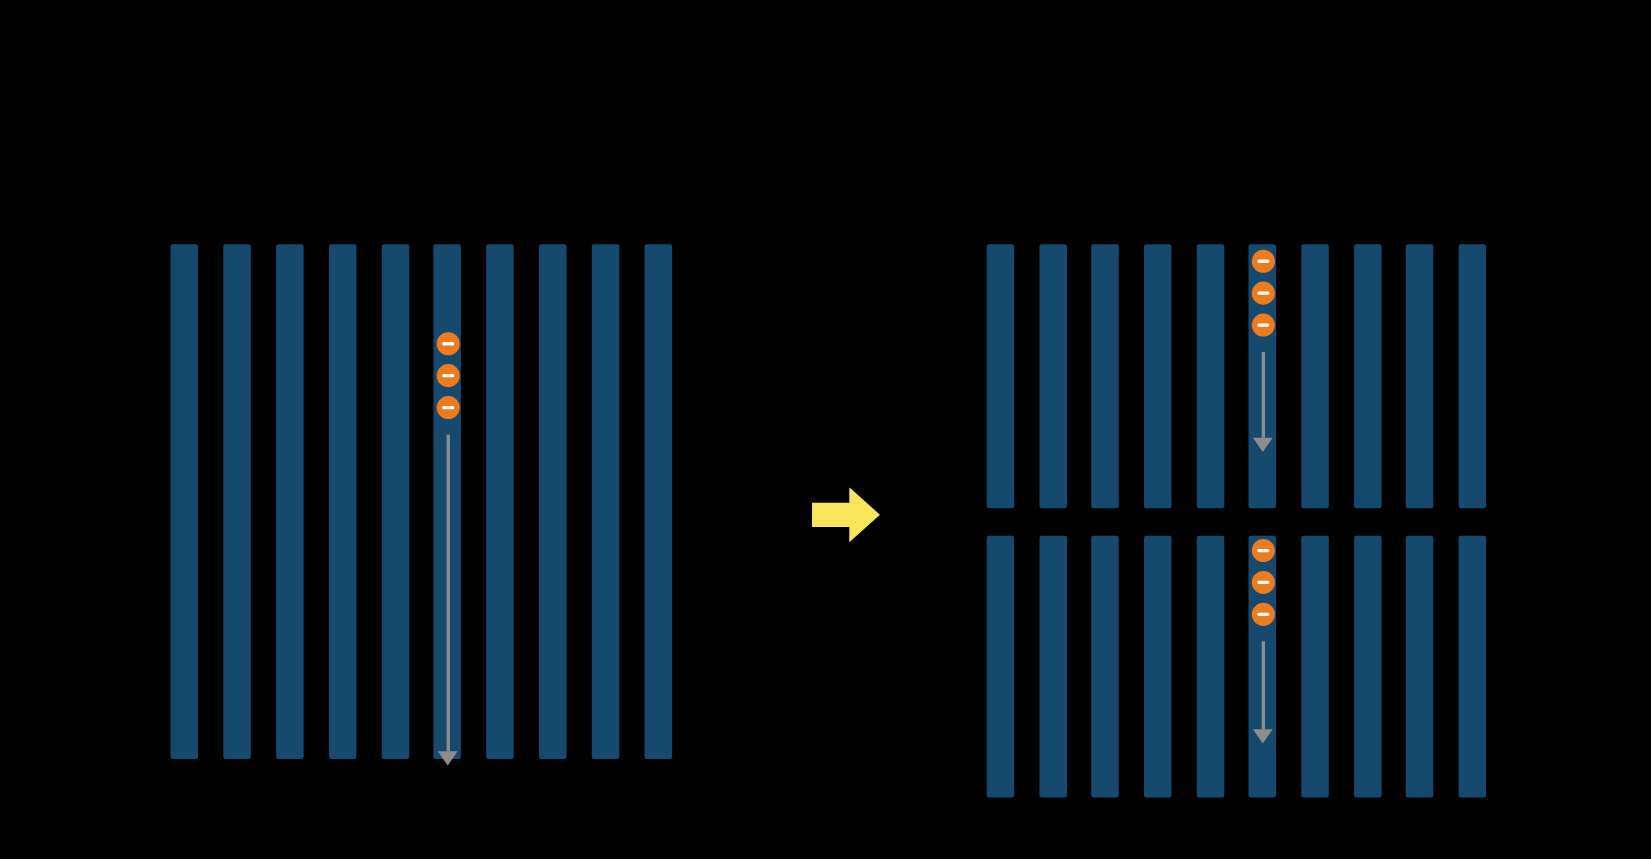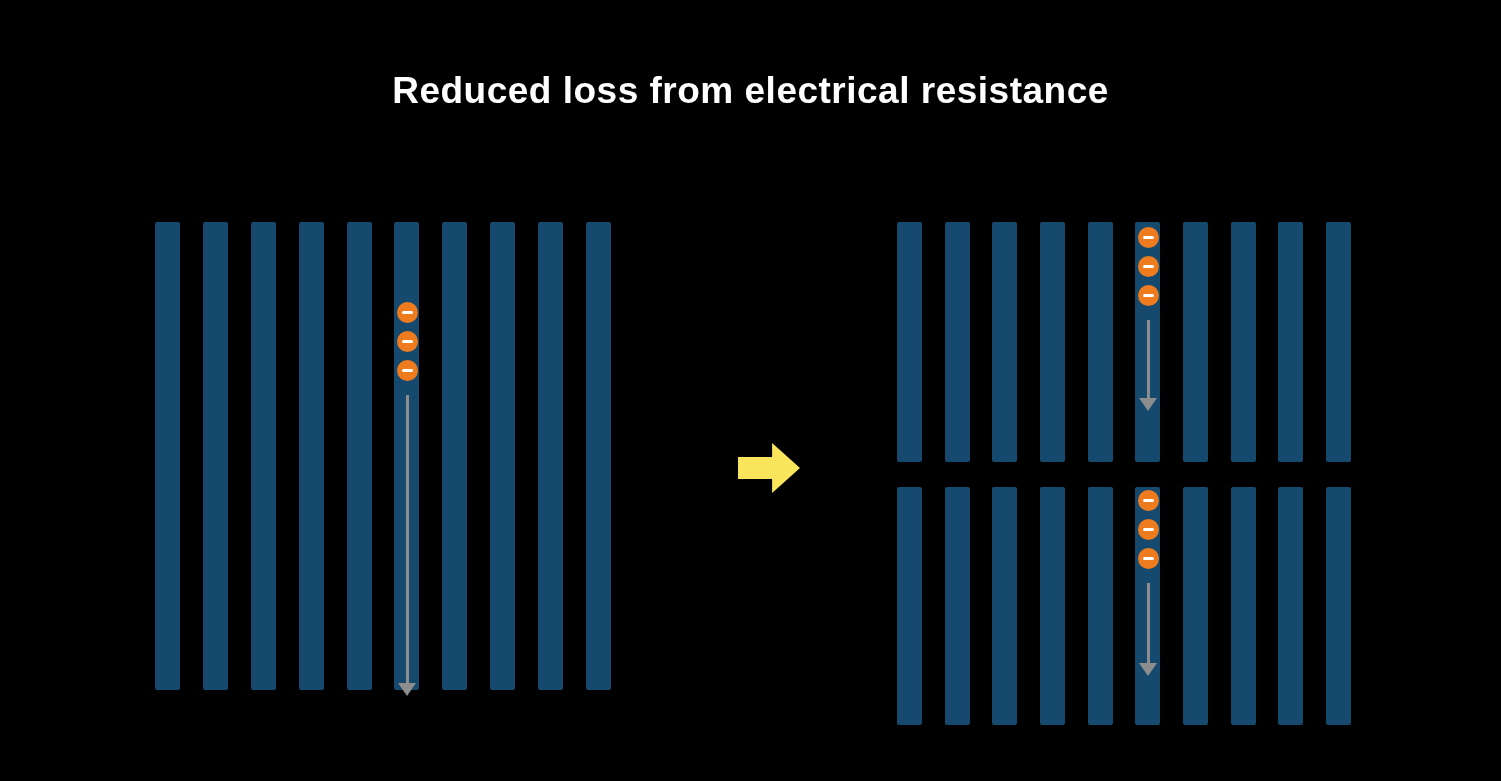--- a/index.html
+++ b/index.html
@@ -102,21 +102,20 @@
 
   .line-full { height: 288px; }
   .line-half-top { height: 78px; }
   .line-half-bottom { height: 80px; }
 </style>
 </head>
 <body>
 
 <div class="canvas">
 
-  <h1 class="title">Reduced loss from electrical resistance</h1>
 
   <div class="panel panel-full">
     <div class="bars">
         <div class="bar"></div>
         <div class="bar"></div>
         <div class="bar"></div>
         <div class="bar"></div>
         <div class="bar"></div>
         <div class="bar"></div>
         <div class="bar"></div>

